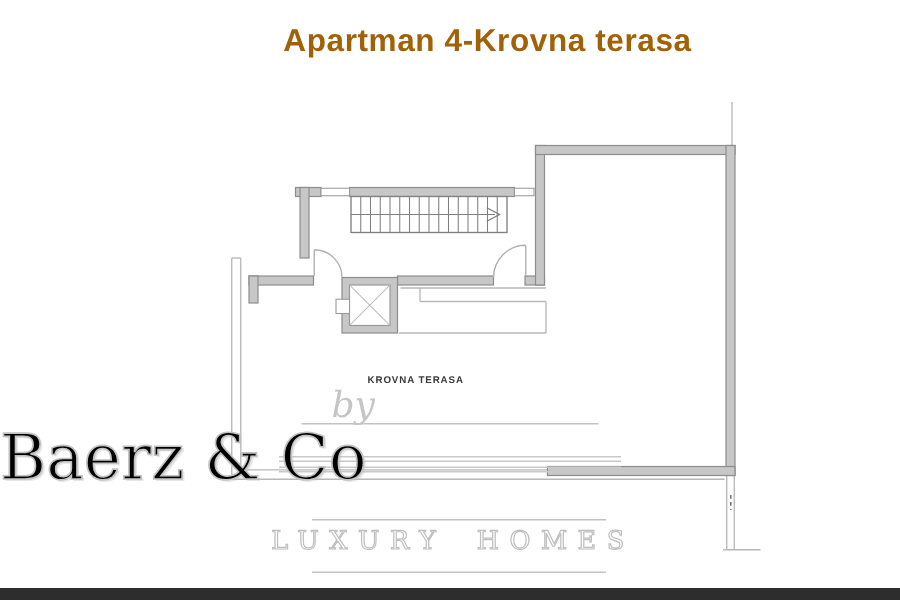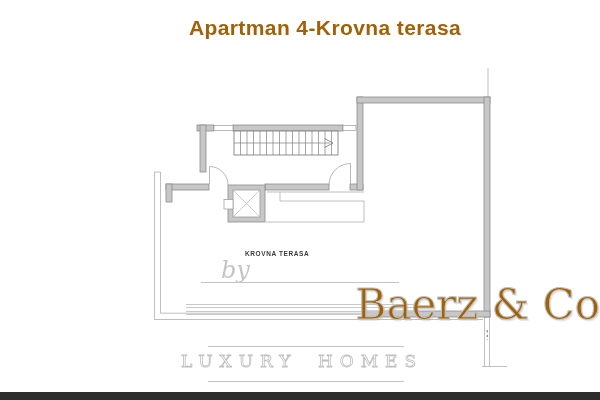--- a/index.html
+++ b/index.html
@@ -16,23 +16,23 @@
   
   .wm-by{position:absolute;left:221px;top:256px;z-index:3;
          font-family:"DejaVu Serif",serif;font-style:italic;
          font-size:24px;color:#c5c5c5;}
   .wm-rule{position:absolute;height:1px;background:#c3c3c3;z-index:2;}
   .wm-rule1{left:201px;top:282px;width:198px;}
   .wm-rule2{left:208px;top:346px;width:196px;}
   .wm-rule3{left:208px;top:381px;width:196px;}
   .wm-speedlines{position:absolute;left:186px;top:304px;width:228px;height:12px;z-index:2;}
   .wm-speedlines div{height:1px;background:#c9c9c9;margin-bottom:2.4px;}
-  .wm-brand{position:absolute;left:0;top:284px;width:600px;text-align:right;z-index:3;
+  .wm-brand{position:absolute;left:0;top:284px;width:600px;text-align:left;z-index:3;
             font-family:"DejaVu Serif",serif;font-size:42px;line-height:1;
-            color:#a16207;-webkit-text-stroke:1.1px #c2c2c2;
+            color:#000000;-webkit-text-stroke:1.1px #c2c2c2;
             text-shadow:1.5px 1.5px 0 rgba(185,185,185,.35);}
   .wm-tagline{position:absolute;left:0;top:353px;width:604px;text-align:center;z-index:3;
               font-family:"DejaVu Serif",serif;font-size:17px;line-height:1;
               letter-spacing:7px;word-spacing:8px;
               color:#ffffff;-webkit-text-stroke:.8px #bfbfbf;}
   
   .bottom-bar{position:absolute;left:0;top:392px;width:600px;height:8px;background:#2d2d2d;z-index:5;}
 </style>
 </head>
 <body>

